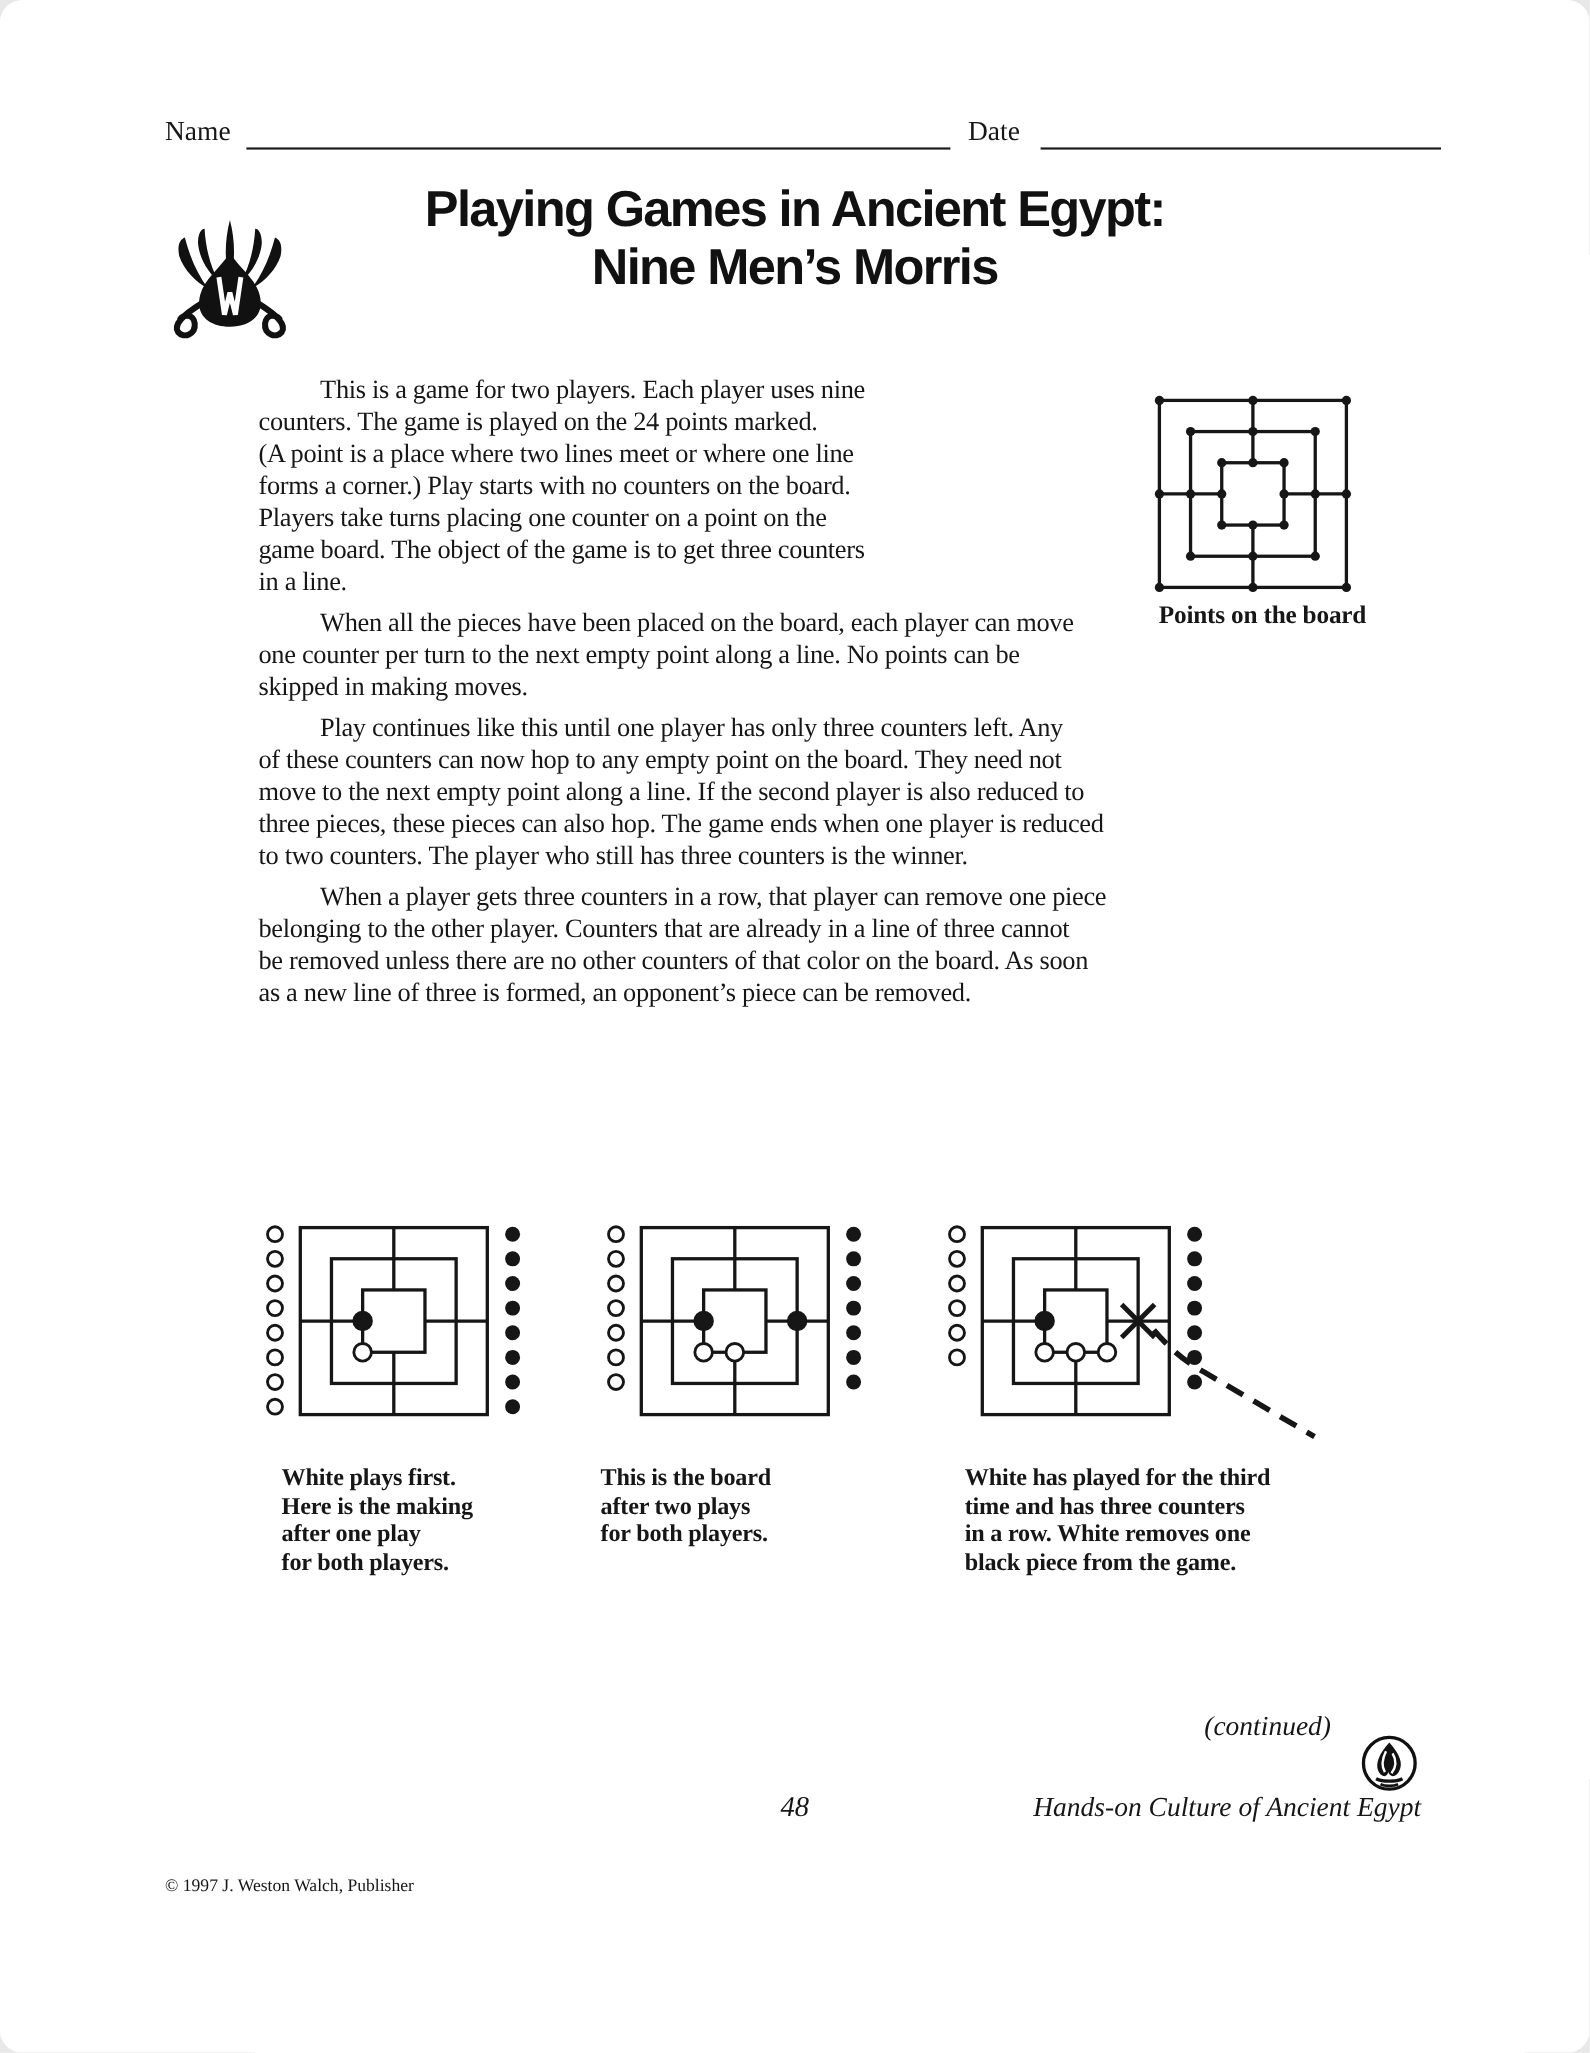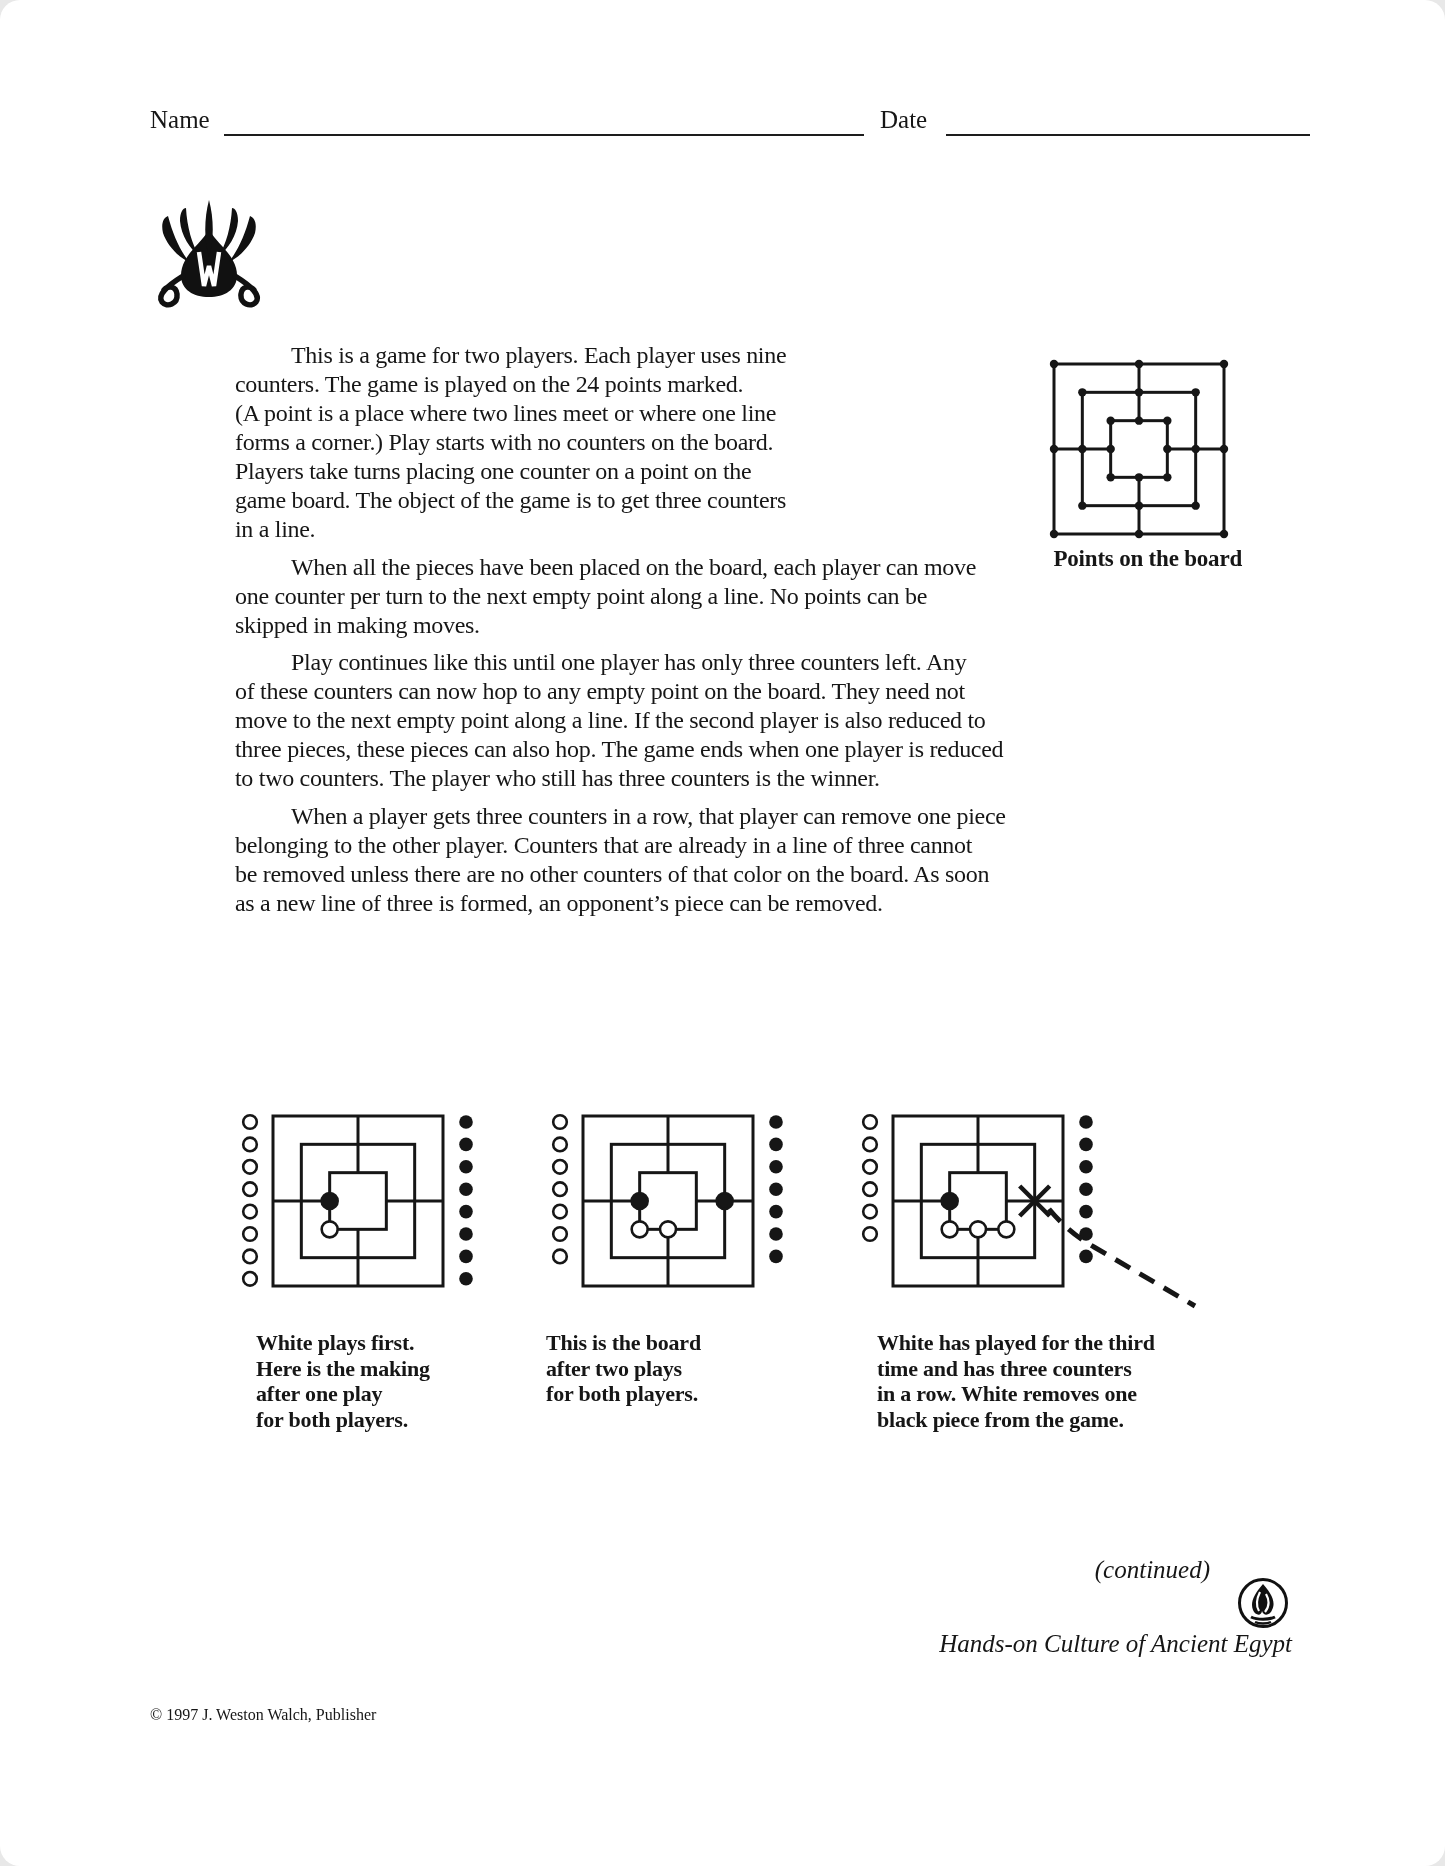--- a/index.html
+++ b/index.html
@@ -53,20 +53,24 @@
       <path d="M102,20 C97,39 90,54 81,66 C92,61 103,49 107,37 C109,28 107,22 102,20 Z"></path>
       <path d="M38,12 C39,31 44,48 51,60 C42,53 33,39 32,25 C32,16 35,12 38,12 Z"></path>
       <path d="M84,12 C83,31 78,48 71,60 C80,53 89,39 90,25 C90,16 87,12 84,12 Z"></path>
       <path d="M61,4 C56,23 56,44 61,61 C66,44 66,23 61,4 Z"></path>
     </g>
     <path d="M51,56 L56,90 L61,70 L66,90 L71,56" fill="none" stroke="#fff" stroke-width="4.5"></path>
     <path d="M35,80 C19,90 9,99 14,106 C19,112 30,108 29,98 C28,90 20,89 16,94" fill="none" stroke="#111" stroke-width="5.5" stroke-linecap="round"></path>
     <path d="M87,80 C103,90 113,99 108,106 C103,112 92,108 93,98 C94,90 102,89 106,94" fill="none" stroke="#111" stroke-width="5.5" stroke-linecap="round"></path>
   </svg>
 
+  <div class="title">
+    <div>Playing Games in Ancient Egypt:</div>
+    <div>Nine Men’s Morris</div>
+  </div>
 
   <div class="points-fig">
     <svg width="182" height="174" viewBox="0 0 182 174">
         <rect x="6" y="2" width="170" height="170" fill="none" stroke="#161616" stroke-width="3"></rect>
         <rect x="34.33" y="30.33" width="113.34" height="113.34" fill="none" stroke="#161616" stroke-width="3"></rect>
         <rect x="62.67" y="58.67" width="56.66" height="56.66" fill="none" stroke="#161616" stroke-width="3"></rect>
         <line x1="91" y1="2" x2="91" y2="58.67" stroke="#161616" stroke-width="3"></line>
         <line x1="176" y1="87" x2="119.33" y2="87" stroke="#161616" stroke-width="3"></line>
         <line x1="91" y1="172" x2="91" y2="115.33" stroke="#161616" stroke-width="3"></line>
         <line x1="6" y1="87" x2="62.67" y2="87" stroke="#161616" stroke-width="3"></line>
@@ -227,15 +231,16 @@
   <svg class="torch" width="54" height="54" viewBox="0 0 54 54" aria-hidden="true">
     <circle cx="27" cy="27" r="23.5" fill="none" stroke="#111" stroke-width="3"></circle>
     <path d="M27,8 C18,18 14,27 17,34 C19,39 25,41 26,35 C28,41 34,39 36,34 C40,27 36,18 27,8 Z" fill="#111"></path>
     <path d="M24,16 C20,24 20,30 23,35" fill="none" stroke="#fff" stroke-width="2.2"></path>
     <path d="M30,18 C34,25 33,31 29,36" fill="none" stroke="#fff" stroke-width="2.2"></path>
     <path d="M15,41 C21,44 33,44 39,41" fill="none" stroke="#111" stroke-width="3"></path>
     <path d="M19,46 C23,48 31,48 35,46" fill="none" stroke="#111" stroke-width="2.4"></path>
   </svg>
 
   <div class="footer-left">© 1997 J. Weston Walch, Publisher</div>
+  <div class="footer-page">48</div>
   <div class="footer-right">Hands-on Culture of Ancient Egypt</div>
 
 </div>
 
 </body></html>

